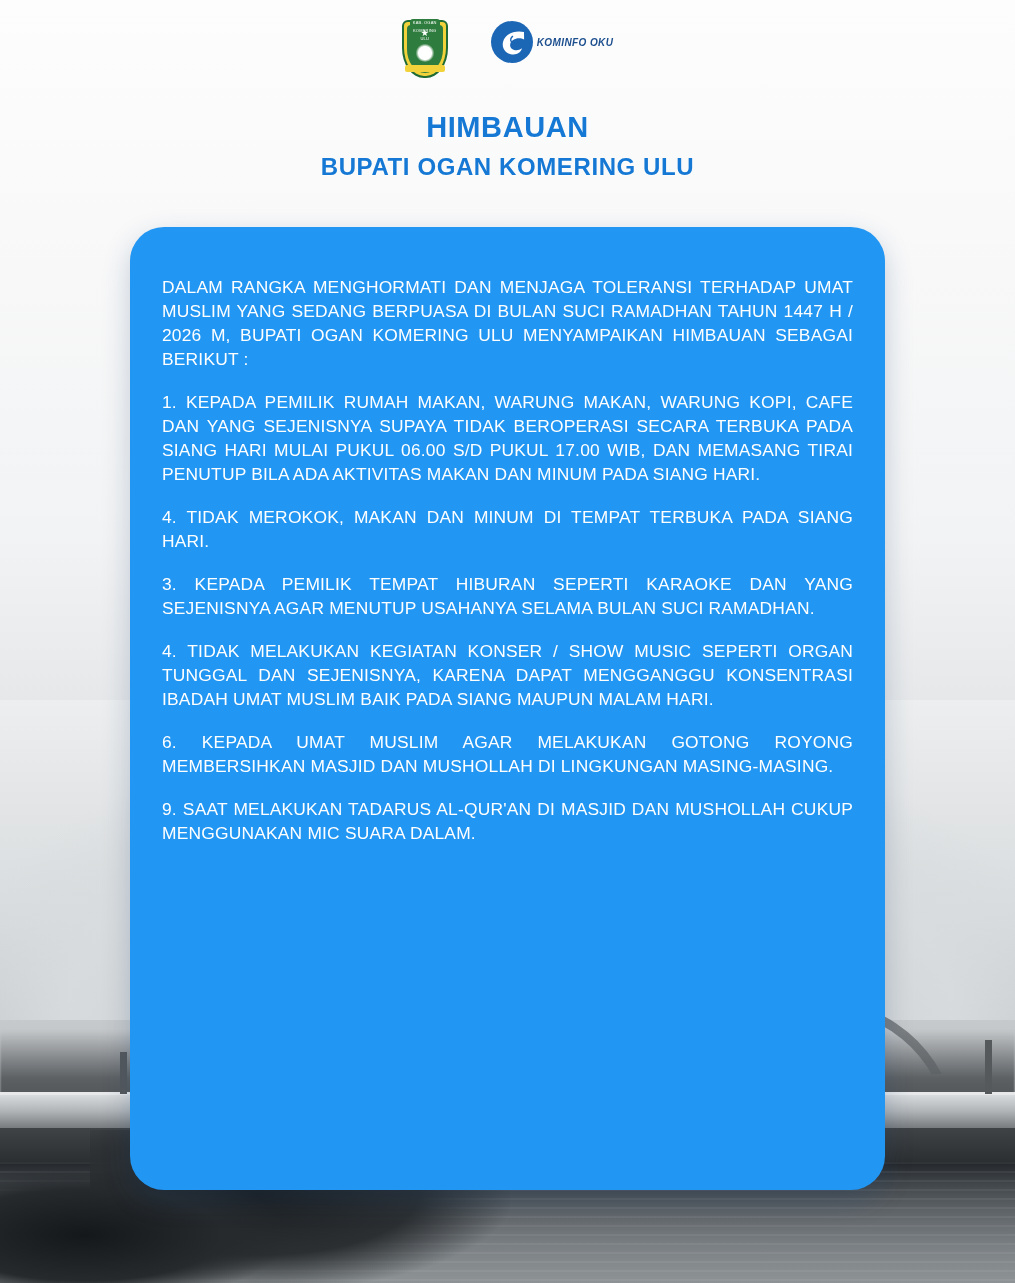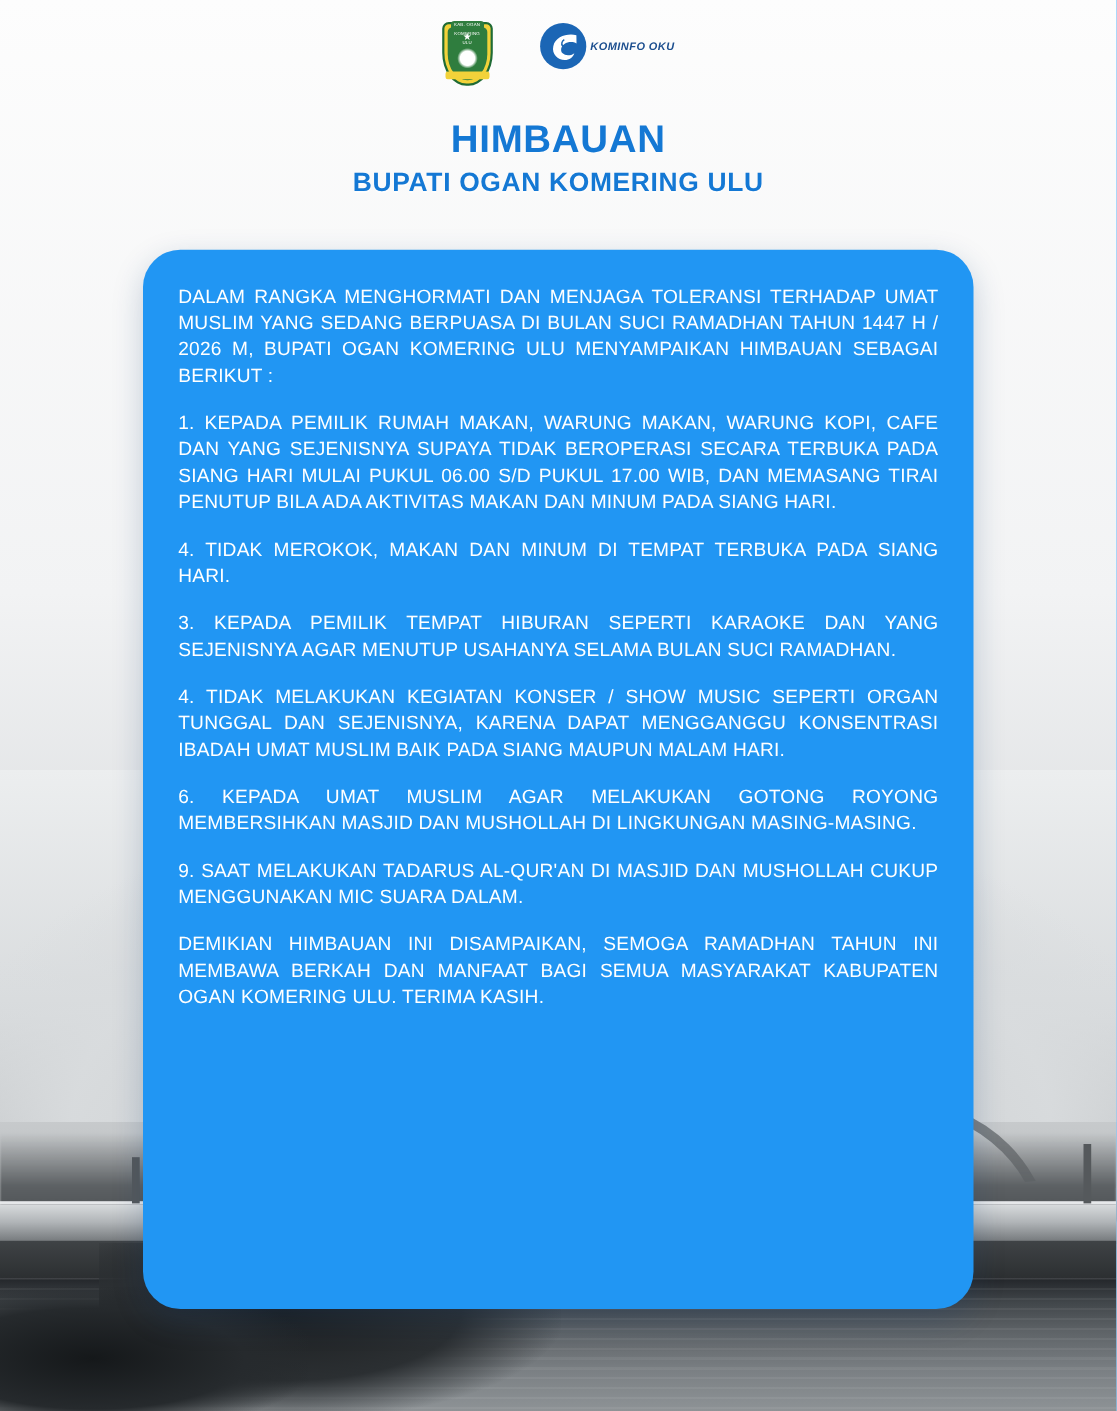--- a/index.html
+++ b/index.html
@@ -236,41 +236,41 @@
     top: 108px;
     left: 0; right: 0;
     text-align: center;
     z-index: 5;
     color: #1478d4;
     font-weight: bold;
     letter-spacing: .6px;
     text-shadow: 0 1px 0 rgba(255,255,255,.6);
   }
   .heading .line1 {
-    font-size: 35px;
+    font-size: 29px;
     line-height: 38px;
   }
   .heading .line2 {
     font-size: 24px;
     line-height: 42px;
   }
 
   
   .card {
     position: absolute;
     left: 130px;
     top: 227px;
     width: 755px;
     height: 963px;
     background: #2196f3;
     border-radius: 34px;
     box-shadow: 0 10px 28px rgba(20,60,110,.22);
     z-index: 4;
     box-sizing: border-box;
-    padding: 30px 32px 24px 32px;
+    padding: 48px 32px 24px 32px;
     overflow: hidden;
   }
   .card p {
     margin: 0 0 19px 0;
     color: #ffffff;
     font-size: 17.4px;
     line-height: 24px;
     letter-spacing: .2px;
     text-align: justify;
     text-justify: inter-word;
@@ -330,16 +330,15 @@
   </div>
 
   <div class="card">
     <p>DALAM RANGKA MENGHORMATI DAN MENJAGA TOLERANSI TERHADAP UMAT MUSLIM YANG SEDANG BERPUASA DI BULAN SUCI RAMADHAN TAHUN 1447 H / 2026 M, BUPATI OGAN KOMERING ULU MENYAMPAIKAN HIMBAUAN SEBAGAI BERIKUT :</p>
     <p>1. KEPADA PEMILIK RUMAH MAKAN, WARUNG MAKAN, WARUNG KOPI, CAFE DAN YANG SEJENISNYA SUPAYA TIDAK BEROPERASI SECARA TERBUKA PADA SIANG HARI MULAI PUKUL 06.00 S/D PUKUL 17.00 WIB, DAN MEMASANG TIRAI PENUTUP BILA ADA AKTIVITAS MAKAN DAN MINUM PADA SIANG HARI.</p>
     <p>4. TIDAK MEROKOK, MAKAN DAN MINUM DI TEMPAT TERBUKA PADA SIANG HARI.</p>
     <p>3. KEPADA PEMILIK TEMPAT HIBURAN SEPERTI KARAOKE DAN YANG SEJENISNYA AGAR MENUTUP USAHANYA SELAMA BULAN SUCI RAMADHAN.</p>
     <p>4. TIDAK MELAKUKAN KEGIATAN KONSER / SHOW MUSIC SEPERTI ORGAN TUNGGAL DAN SEJENISNYA, KARENA DAPAT MENGGANGGU KONSENTRASI IBADAH UMAT MUSLIM BAIK PADA SIANG MAUPUN MALAM HARI.</p>
     <p>6. KEPADA UMAT MUSLIM AGAR MELAKUKAN GOTONG ROYONG MEMBERSIHKAN MASJID DAN MUSHOLLAH DI LINGKUNGAN MASING-MASING.</p>
     <p>9. SAAT MELAKUKAN TADARUS AL-QUR'AN DI MASJID DAN MUSHOLLAH CUKUP MENGGUNAKAN MIC SUARA DALAM.</p>
-    <p>DEMIKIAN HIMBAUAN INI DISAMPAIKAN, SEMOGA RAMADHAN TAHUN INI MEMBAWA BERKAH DAN MANFAAT BAGI SEMUA MASYARAKAT KABUPATEN OGAN KOMERING ULU. TERIMA KASIH.</p>
   </div>
 
 </div>
 
 </body></html>

